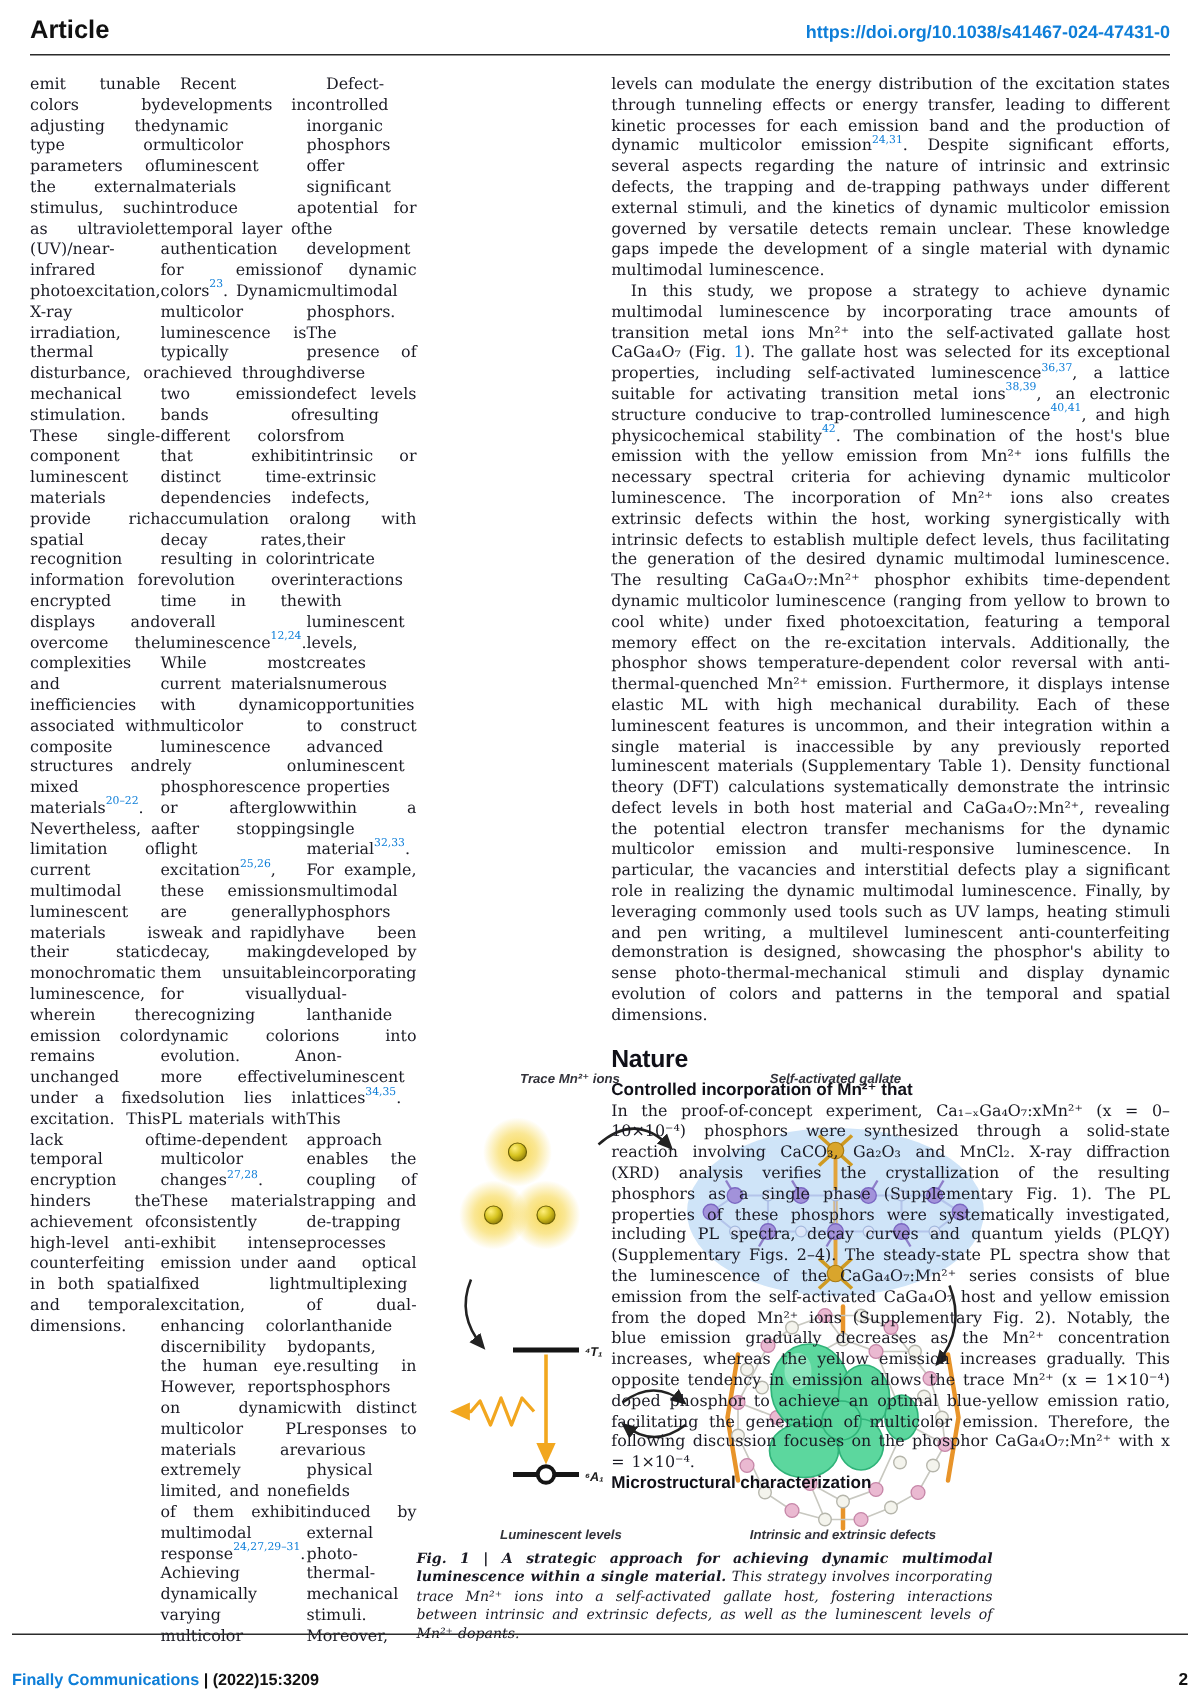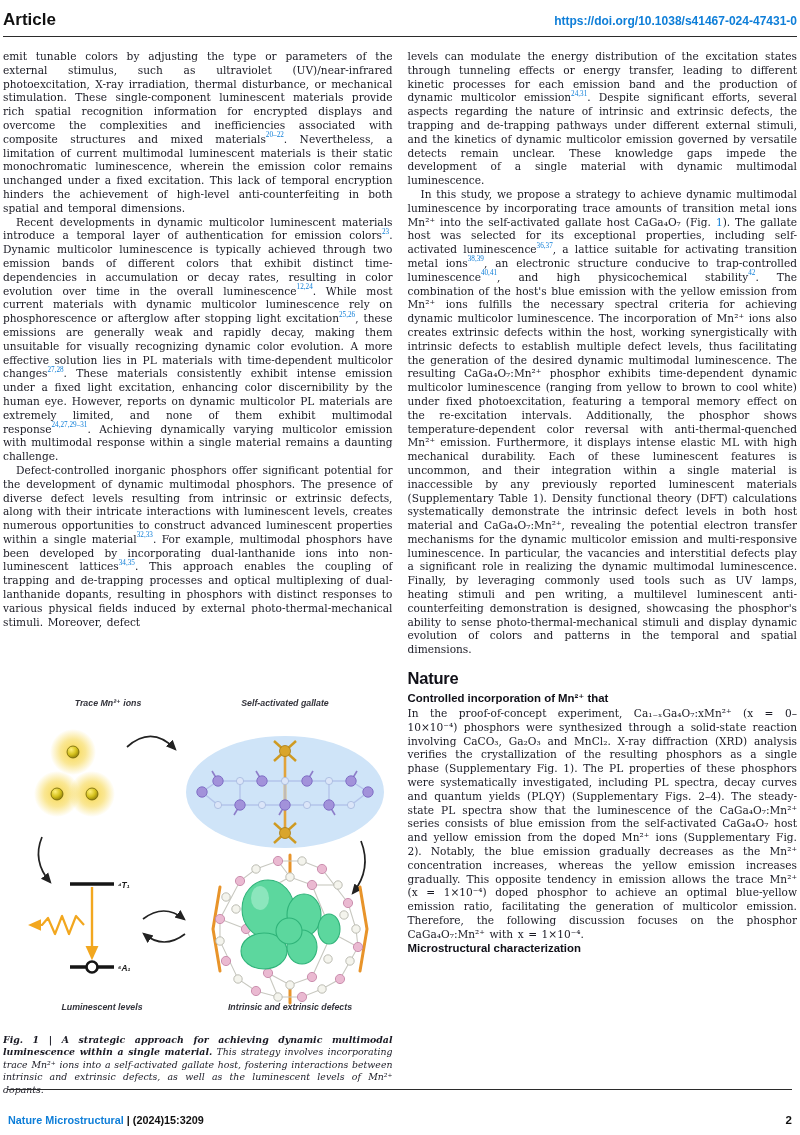--- a/index.html
+++ b/index.html
@@ -1,42 +1,42 @@
 <!DOCTYPE html>
 <html><head>
 <meta charset="utf-8">
 <style>
   html,body{margin:0;padding:0;background:#ffffff;}
   .page{position:relative;width:800px;height:1135px;background:#fff;box-sizing:border-box;
-        padding:10px 3px 0;font-family:"DejaVu Serif","Liberation Serif",serif;color:#191923;overflow:hidden;}
+        padding:10px 20px 0;font-family:"DejaVu Serif","Liberation Serif",serif;color:#191923;overflow:hidden;}
   
   .hdr{display:flex;justify-content:space-between;align-items:baseline;}
   .hdr-article{font-family:"Liberation Sans","DejaVu Sans",sans-serif;font-weight:bold;font-size:17px;color:#111;}
   .hdr-doi{font-family:"Liberation Sans","DejaVu Sans",sans-serif;font-weight:600;font-size:12px;color:#0e7ed8;text-decoration:none;margin-left:20px;}
   .hdr-rule{border:none;border-top:1.6px solid #2b2b2b;margin:6px 0 0;}
   
   .cols{display:flex;gap:15px;margin-top:13px;height:1046px;overflow:hidden;}
   .col{flex:1;min-width:0;}
-  .col.left{display:flex;flex-direction:column;}
+  .col.left{display:flex;flex-direction:row;}
   .para{margin:0;font-size:10.6px;line-height:13.8px;text-align:justify;word-spacing:1.2px;}
   .para.ind{text-indent:13px;}
-  sup.ref{color:#0e7ed8;font-size:7.2px;line-height:0;position:relative;top:-1px;font-family:Liberation Serif, serif;}
+  sup.ref{color:#0e7ed8;font-size:7.2px;line-height:0;position:relative;top:-1px;}
   .flink{color:#0e7ed8;}
   .h-results{font-family:"Liberation Sans","DejaVu Sans",sans-serif;font-weight:bold;font-size:16.5px;
              color:#101018;margin:12px 0 3px;letter-spacing:-0.2px;}
   .h-sub{font-family:"Liberation Sans","DejaVu Sans",sans-serif;font-weight:bold;font-size:11.4px;
          color:#101018;margin:0 0 2px;}
   .h-sub.mt{}
   
   .fig{margin:10px 0 0;margin-top:auto;font-style:italic;}
   .figart{display:block;margin:0 auto;}
   .flab{font-family:"Liberation Sans","DejaVu Sans",sans-serif;font-size:8.8px;font-weight:600;fill:#33333b;}
   .elab{font-family:"Liberation Sans","DejaVu Sans",sans-serif;font-size:8.4px;font-weight:bold;fill:#1a1a1a;}
   .arr{fill:none;stroke:#222;stroke-width:1.7;}
-  .cap{margin-top:20px;font-size:9.4px;line-height:12.4px;text-align:justify;word-spacing:0.4px;color:#191923;}
+  .cap{margin-top:4px;font-size:9.4px;line-height:12.4px;text-align:justify;word-spacing:0.4px;color:#191923;}
   .cap strong{font-weight:bold;}
   
   .ftr-rule{position:absolute;left:8px;right:8px;bottom:37px;border:none;border-top:1.3px solid #2b2b2b;}
   .ftr{position:absolute;left:8px;right:8px;bottom:9px;display:flex;justify-content:space-between;align-items:baseline;
        font-family:"Liberation Sans","DejaVu Sans",sans-serif;font-weight:bold;font-size:10.8px;color:#111;}
   .ftr-journal{color:#0e7ed8;text-decoration:none;}
   .ftr-page{font-size:11.5px;}
 </style>
 </head>
 <body>
@@ -236,18 +236,18 @@
       <h3 class="h-sub">Controlled incorporation of Mn²⁺ that</h3>
       <p class="para">In the proof-of-concept experiment, Ca₁₋ₓGa₄O₇:xMn²⁺ (x = 0–10×10⁻⁴) phosphors were synthesized through a solid-state reaction involving CaCO₃, Ga₂O₃ and MnCl₂. X-ray diffraction (XRD) analysis verifies the crystallization of the resulting phosphors as a single phase (Supplementary Fig. 1). The PL properties of these phosphors were systematically investigated, including PL spectra, decay curves and quantum yields (PLQY) (Supplementary Figs. 2–4). The steady-state PL spectra show that the luminescence of the CaGa₄O₇:Mn²⁺ series consists of blue emission from the self-activated CaGa₄O₇ host and yellow emission from the doped Mn²⁺ ions (Supplementary Fig. 2). Notably, the blue emission gradually decreases as the Mn²⁺ concentration increases, whereas the yellow emission increases gradually. This opposite tendency in emission allows the trace Mn²⁺ (x = 1×10⁻⁴) doped phosphor to achieve an optimal blue-yellow emission ratio, facilitating the generation of multicolor emission. Therefore, the following discussion focuses on the phosphor CaGa₄O₇:Mn²⁺ with x = 1×10⁻⁴.</p>
       <h3 class="h-sub mt">Microstructural characterization</h3>
     </section>
 
   </main>
 
   <hr class="ftr-rule">
   <footer class="ftr">
     <span>
-      <a class="ftr-journal" href="#">Nature Microstructural</a><span> | (2024)15:3209</span>
+      <a class="ftr-journal" href="#">Finally Communications</a><span> | (2022)15:3209</span>
     </span>
     <span class="ftr-page">2</span>
   </footer>
 
 </div>
 
 </body></html>

